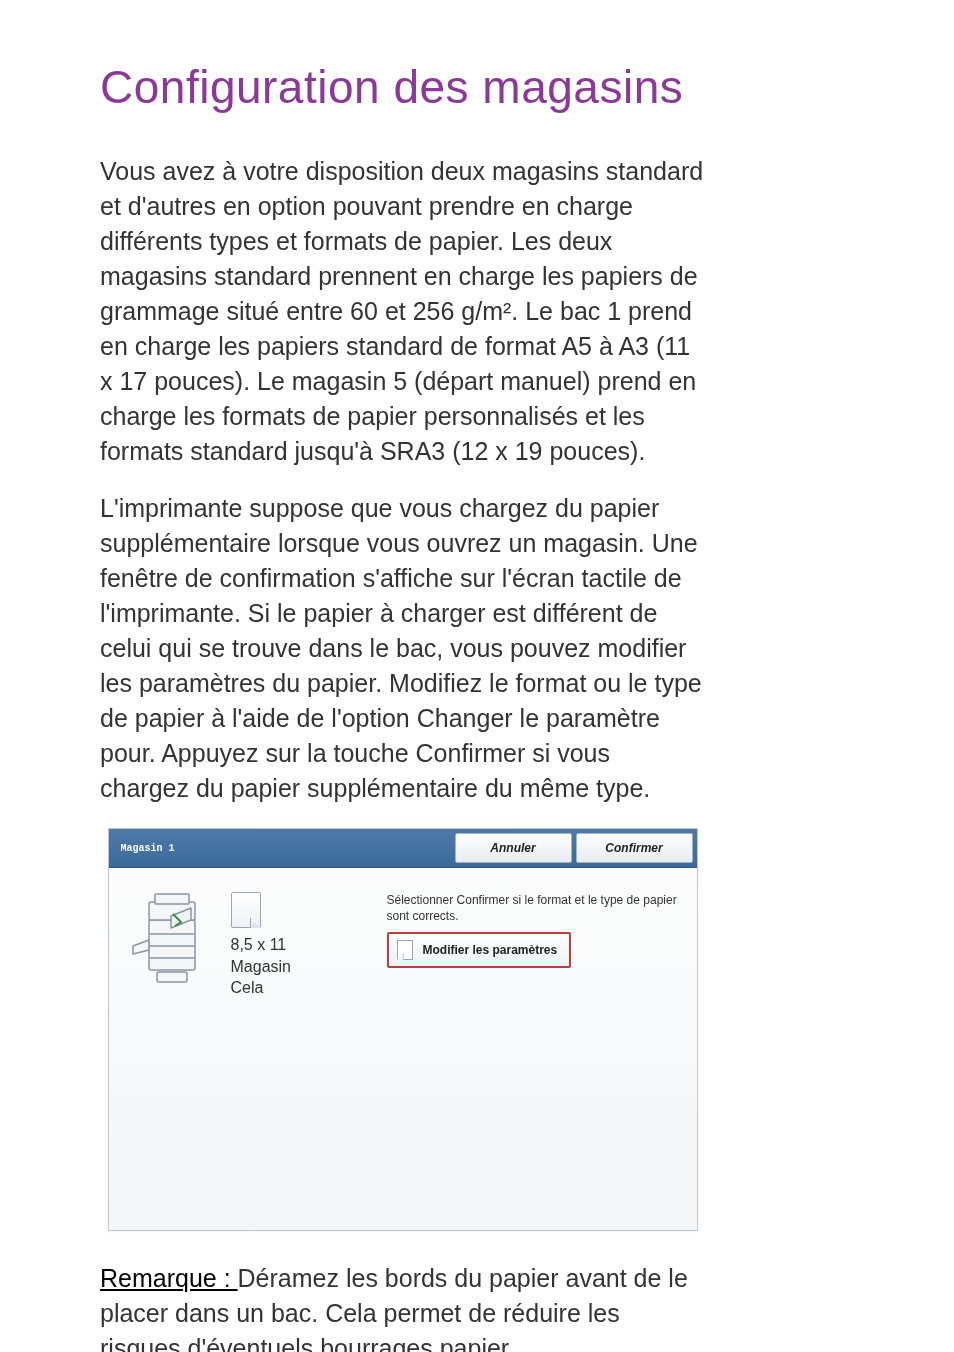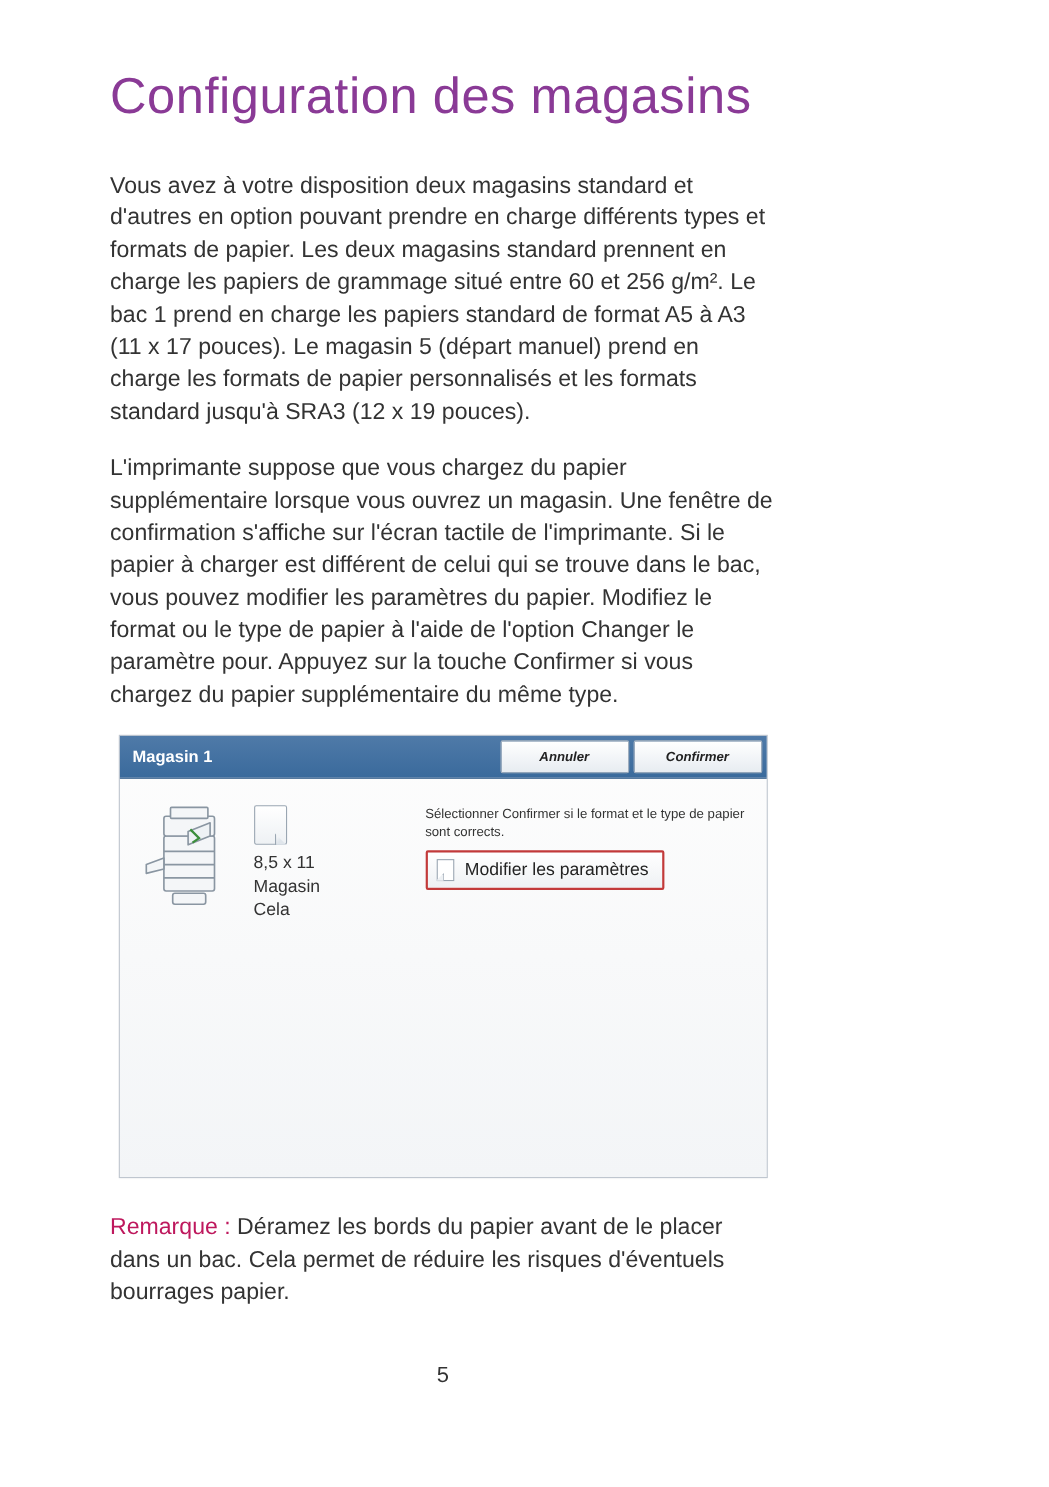--- a/index.html
+++ b/index.html
@@ -17,27 +17,27 @@
     position: relative;
   }
   h1.page-title {
     color: #8a3a96;
     font-weight: 300;
     font-size: 46px;
     margin: 0 0 40px 0;
     letter-spacing: 0.5px;
   }
   .body-text {
-    font-size: 21px;
+    font-size: 25px;
     line-height: 1.4;
     color: #333;
     margin: 0 0 22px 0;
   }
   .bold { font-weight: 400; }
-  .note-label { color: #be185d; }
+  .note-label { color: #000000; text-decoration: underline; }
   .page-number {
     text-align: center;
     font-size: 20px;
     color: #333;
     margin-top: 50px;
   }
 
   
   .dialog-wrap {
     width: 590px;
@@ -53,24 +53,25 @@
     display: flex;
     align-items: stretch;
     height: 38px;
     background: linear-gradient(#4f7aa8, #3a6a9c);
     border-bottom: 1px solid #2f5a88;
   }
   .dialog-title {
     flex: 1;
     color: #fff;
     font-weight: 700;
-    font-size: 15px;
+    font-size: 10px;
     display: flex;
     align-items: center;
     padding-left: 12px;
+    font-family: Liberation Mono, monospace;
   }
   .hdr-spacer { flex: 0.6; }
   .hdr-btn {
     width: 115px;
     margin: 4px 4px 4px 0;
     background: linear-gradient(#ffffff, #e7ecf1);
     border: 1px solid #a7b3c0;
     border-radius: 2px;
     display: flex;
     align-items: center;
@@ -135,22 +136,22 @@
     line-height: 1.35;
   }
   .modify-btn {
     display: inline-flex;
     align-items: center;
     gap: 10px;
     padding: 6px 12px 6px 8px;
     border: 2px solid #c23a3a;
     background: linear-gradient(#ffffff, #eef1f4);
     border-radius: 2px;
-    font-size: 16px;
-    font-weight: 400;
+    font-size: 12px;
+    font-weight: 700;
     color: #222;
   }
   .mini-page {
     width: 14px;
     height: 18px;
     border: 1px solid #9aa6b2;
     background: #fff;
     position: relative;
   }
   .mini-page::after {

